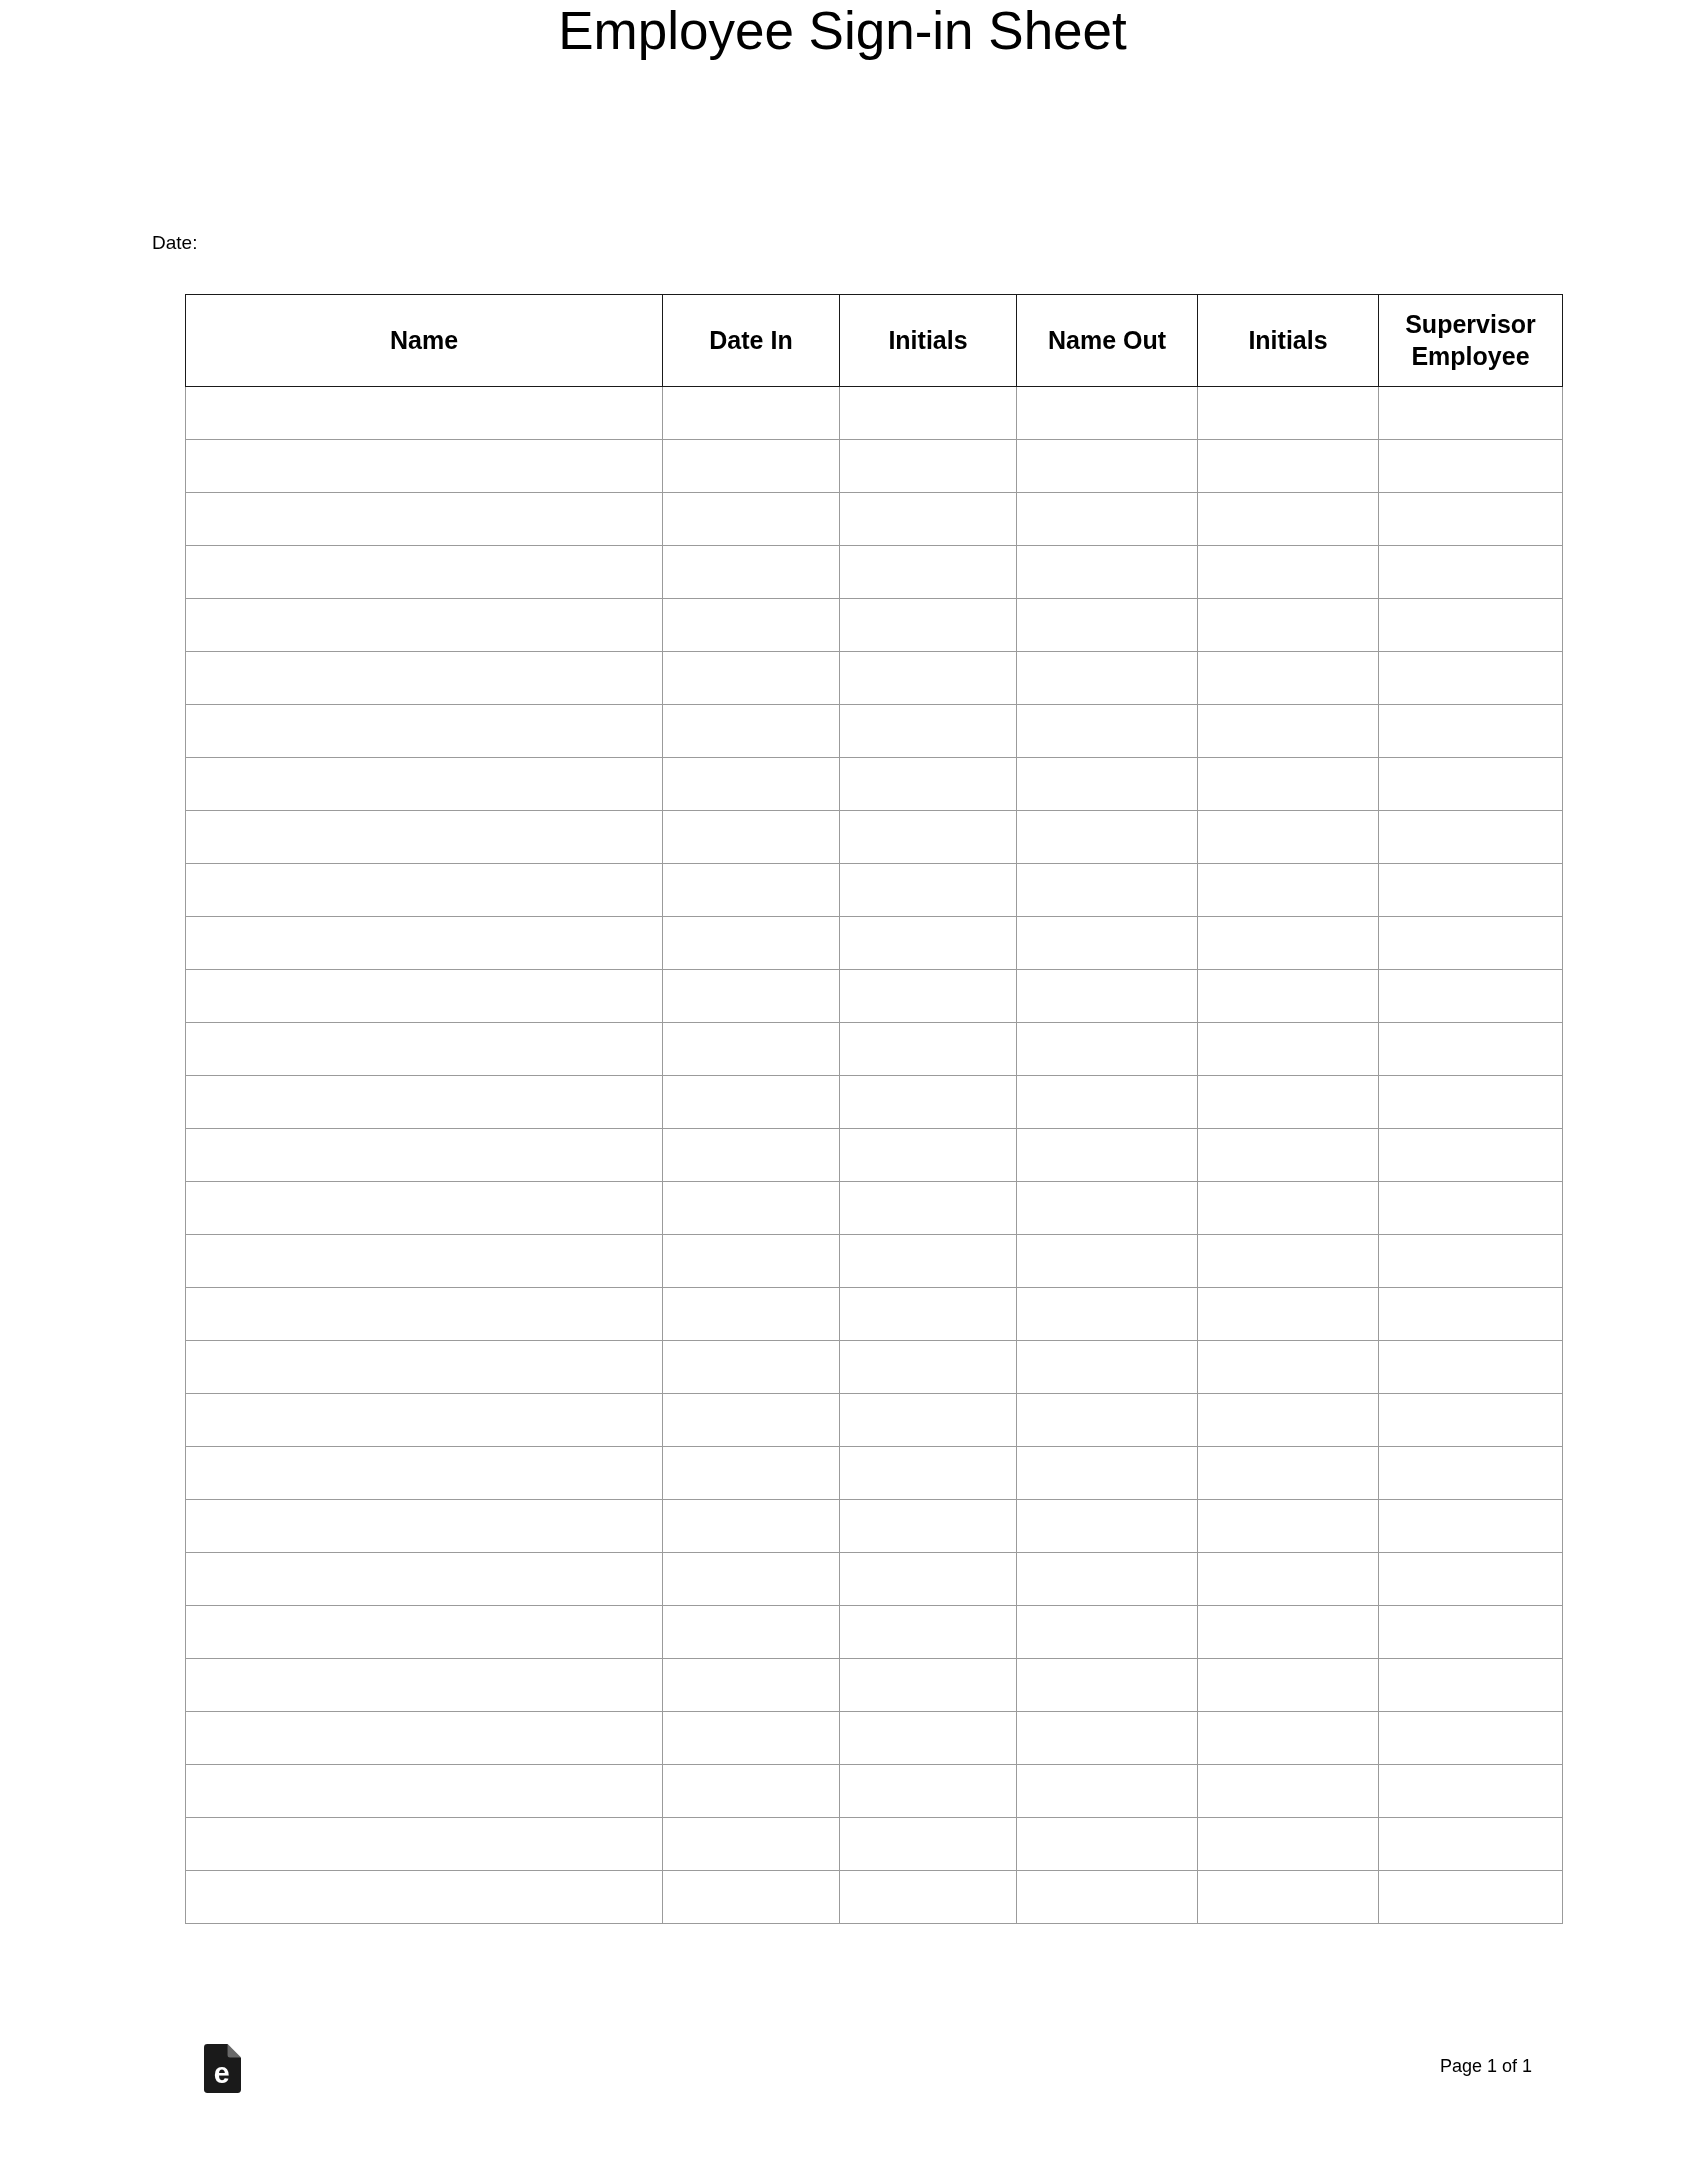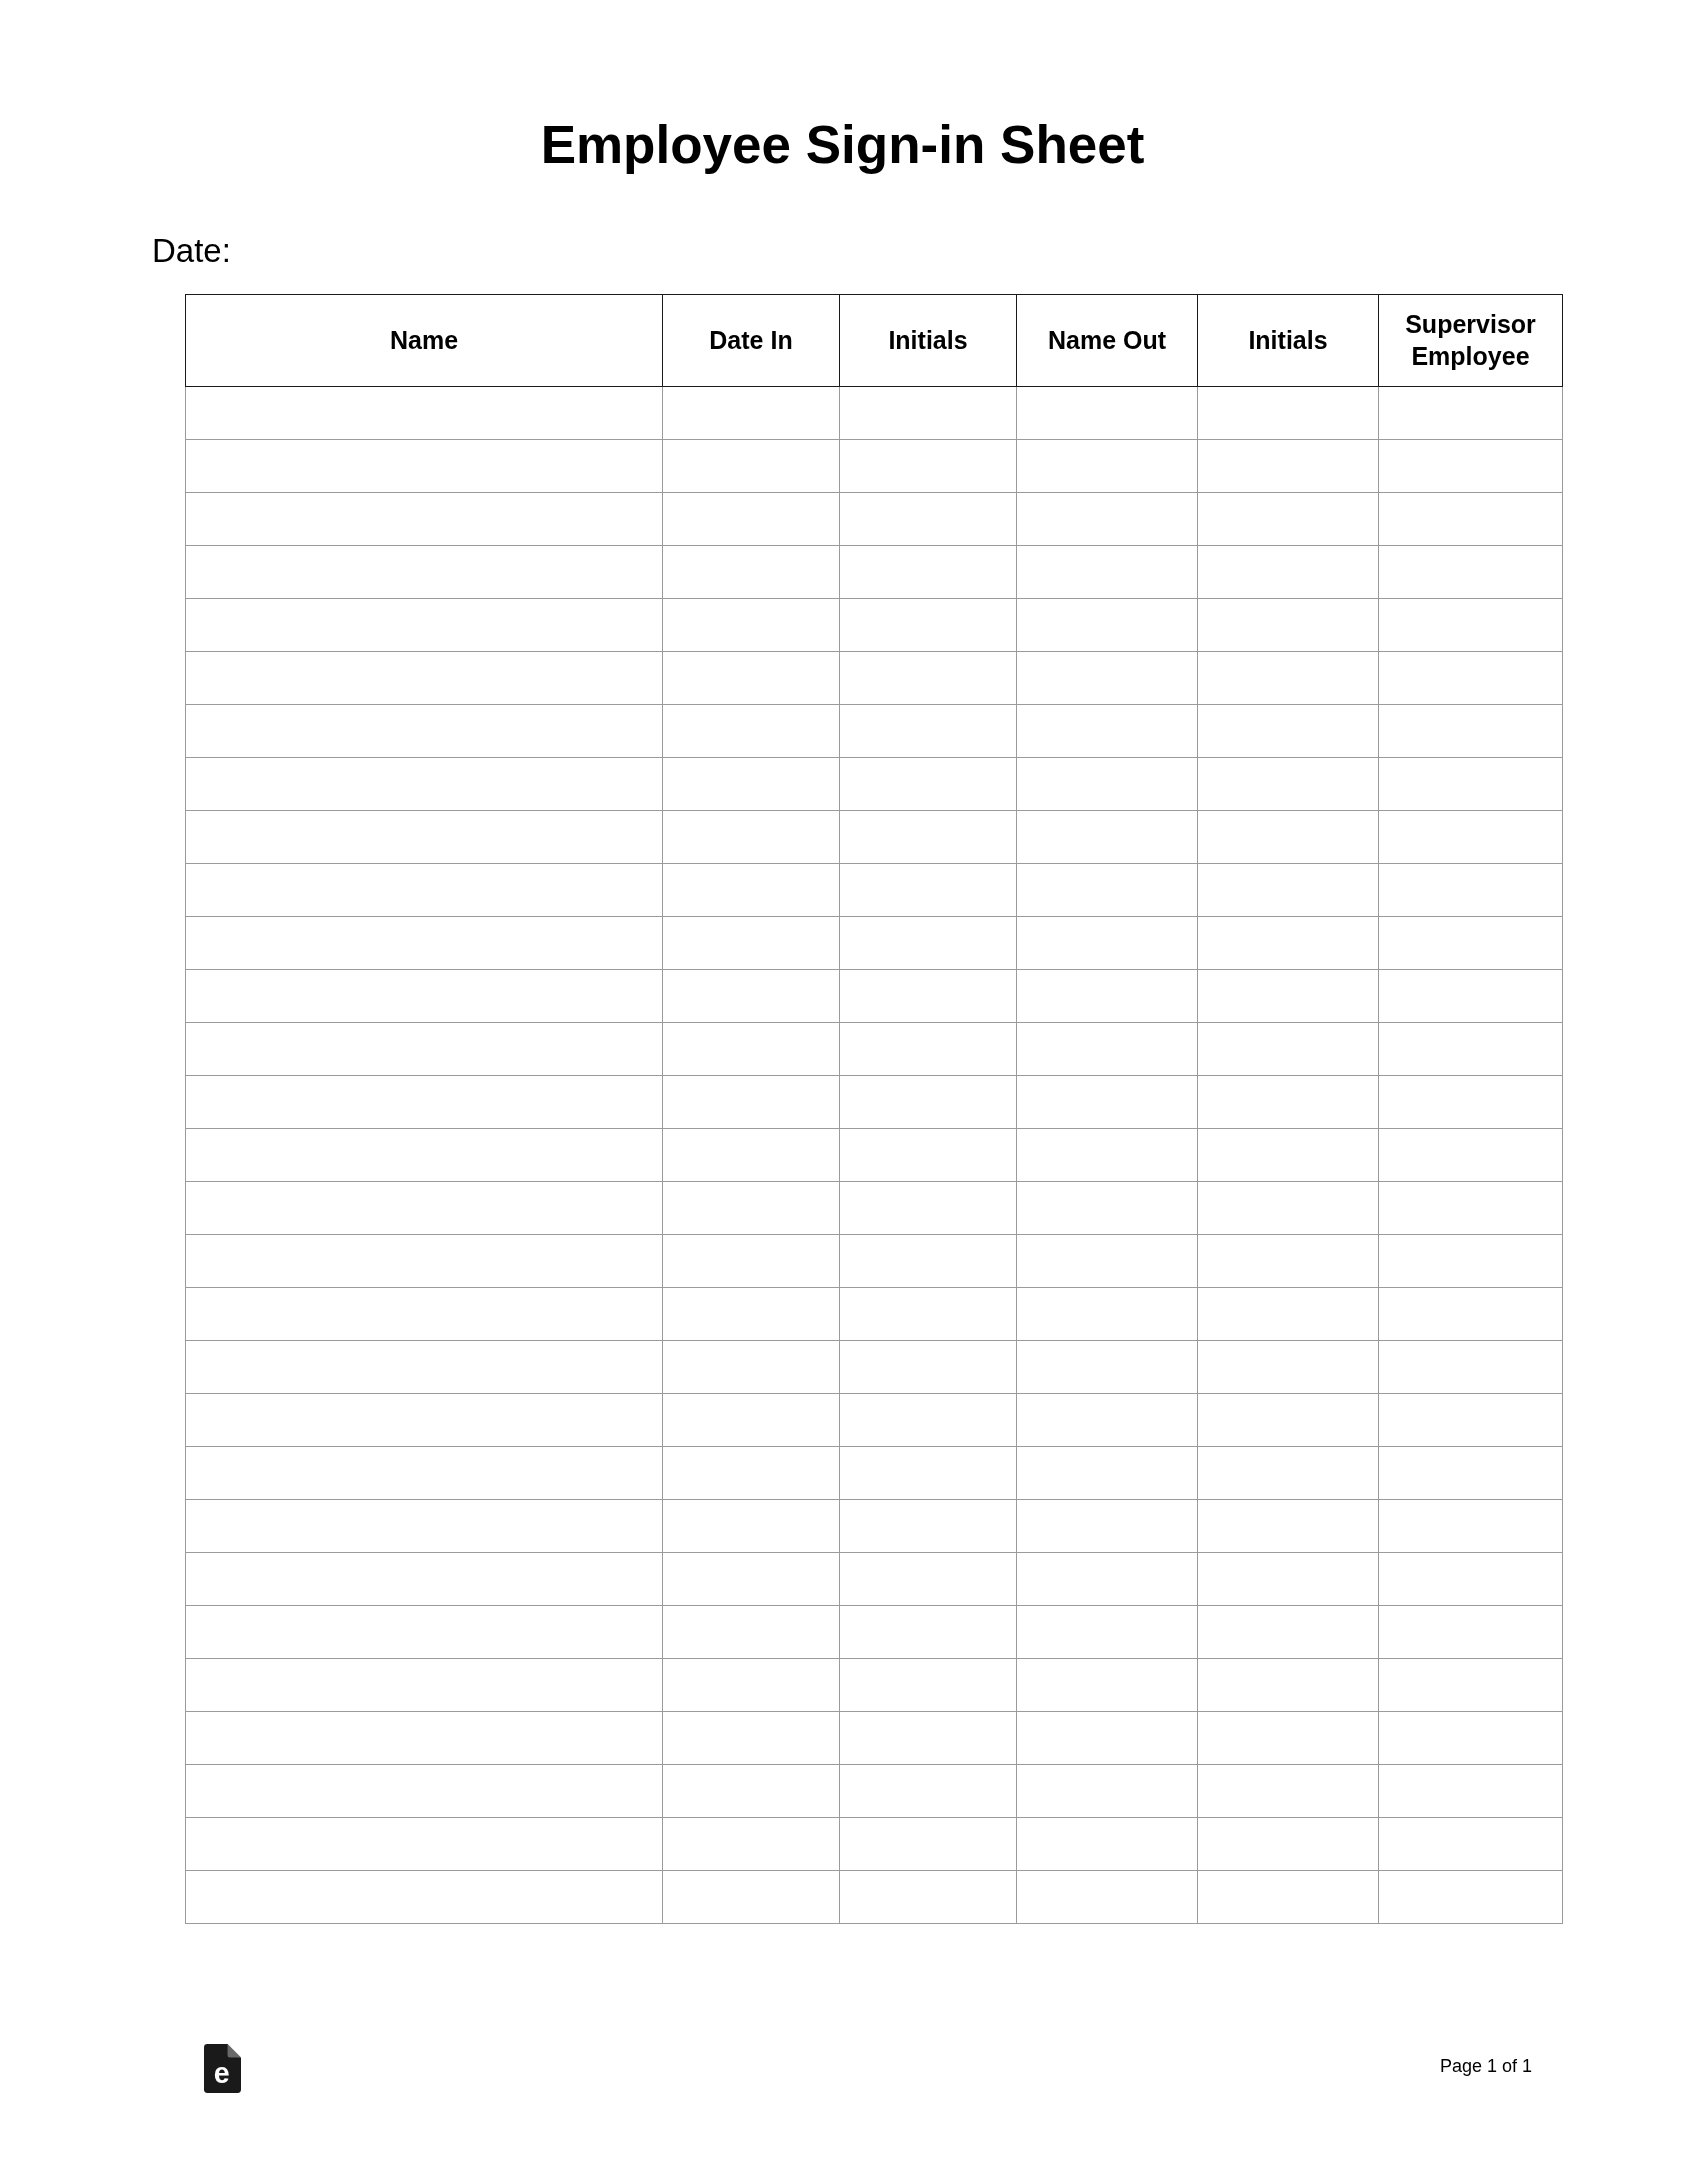--- a/index.html
+++ b/index.html
@@ -15,31 +15,30 @@
     position: relative;
     width: 1685px;
     height: 2181px;
     background: #ffffff;
     box-sizing: border-box;
     overflow: hidden;
   }
   .doc-title {
     text-align: center;
     font-size: 53px;
-    font-weight: 700;
+    font-weight: 400;
     letter-spacing: 0px;
-    margin: 8px;
-    padding-top: 106px;
+    margin: 0;
     color: #000000;
   }
   .date-line {
     position: absolute;
     left: 152px;
     top: 232px;
-    font-size: 33px;
+    font-size: 19px;
     color: #000000;
   }
   .sheet-table {
     position: absolute;
     left: 153px;
     top: 294px;
     width: 1377px;
     border-collapse: collapse;
     table-layout: fixed;
     margin-left: 32px;

